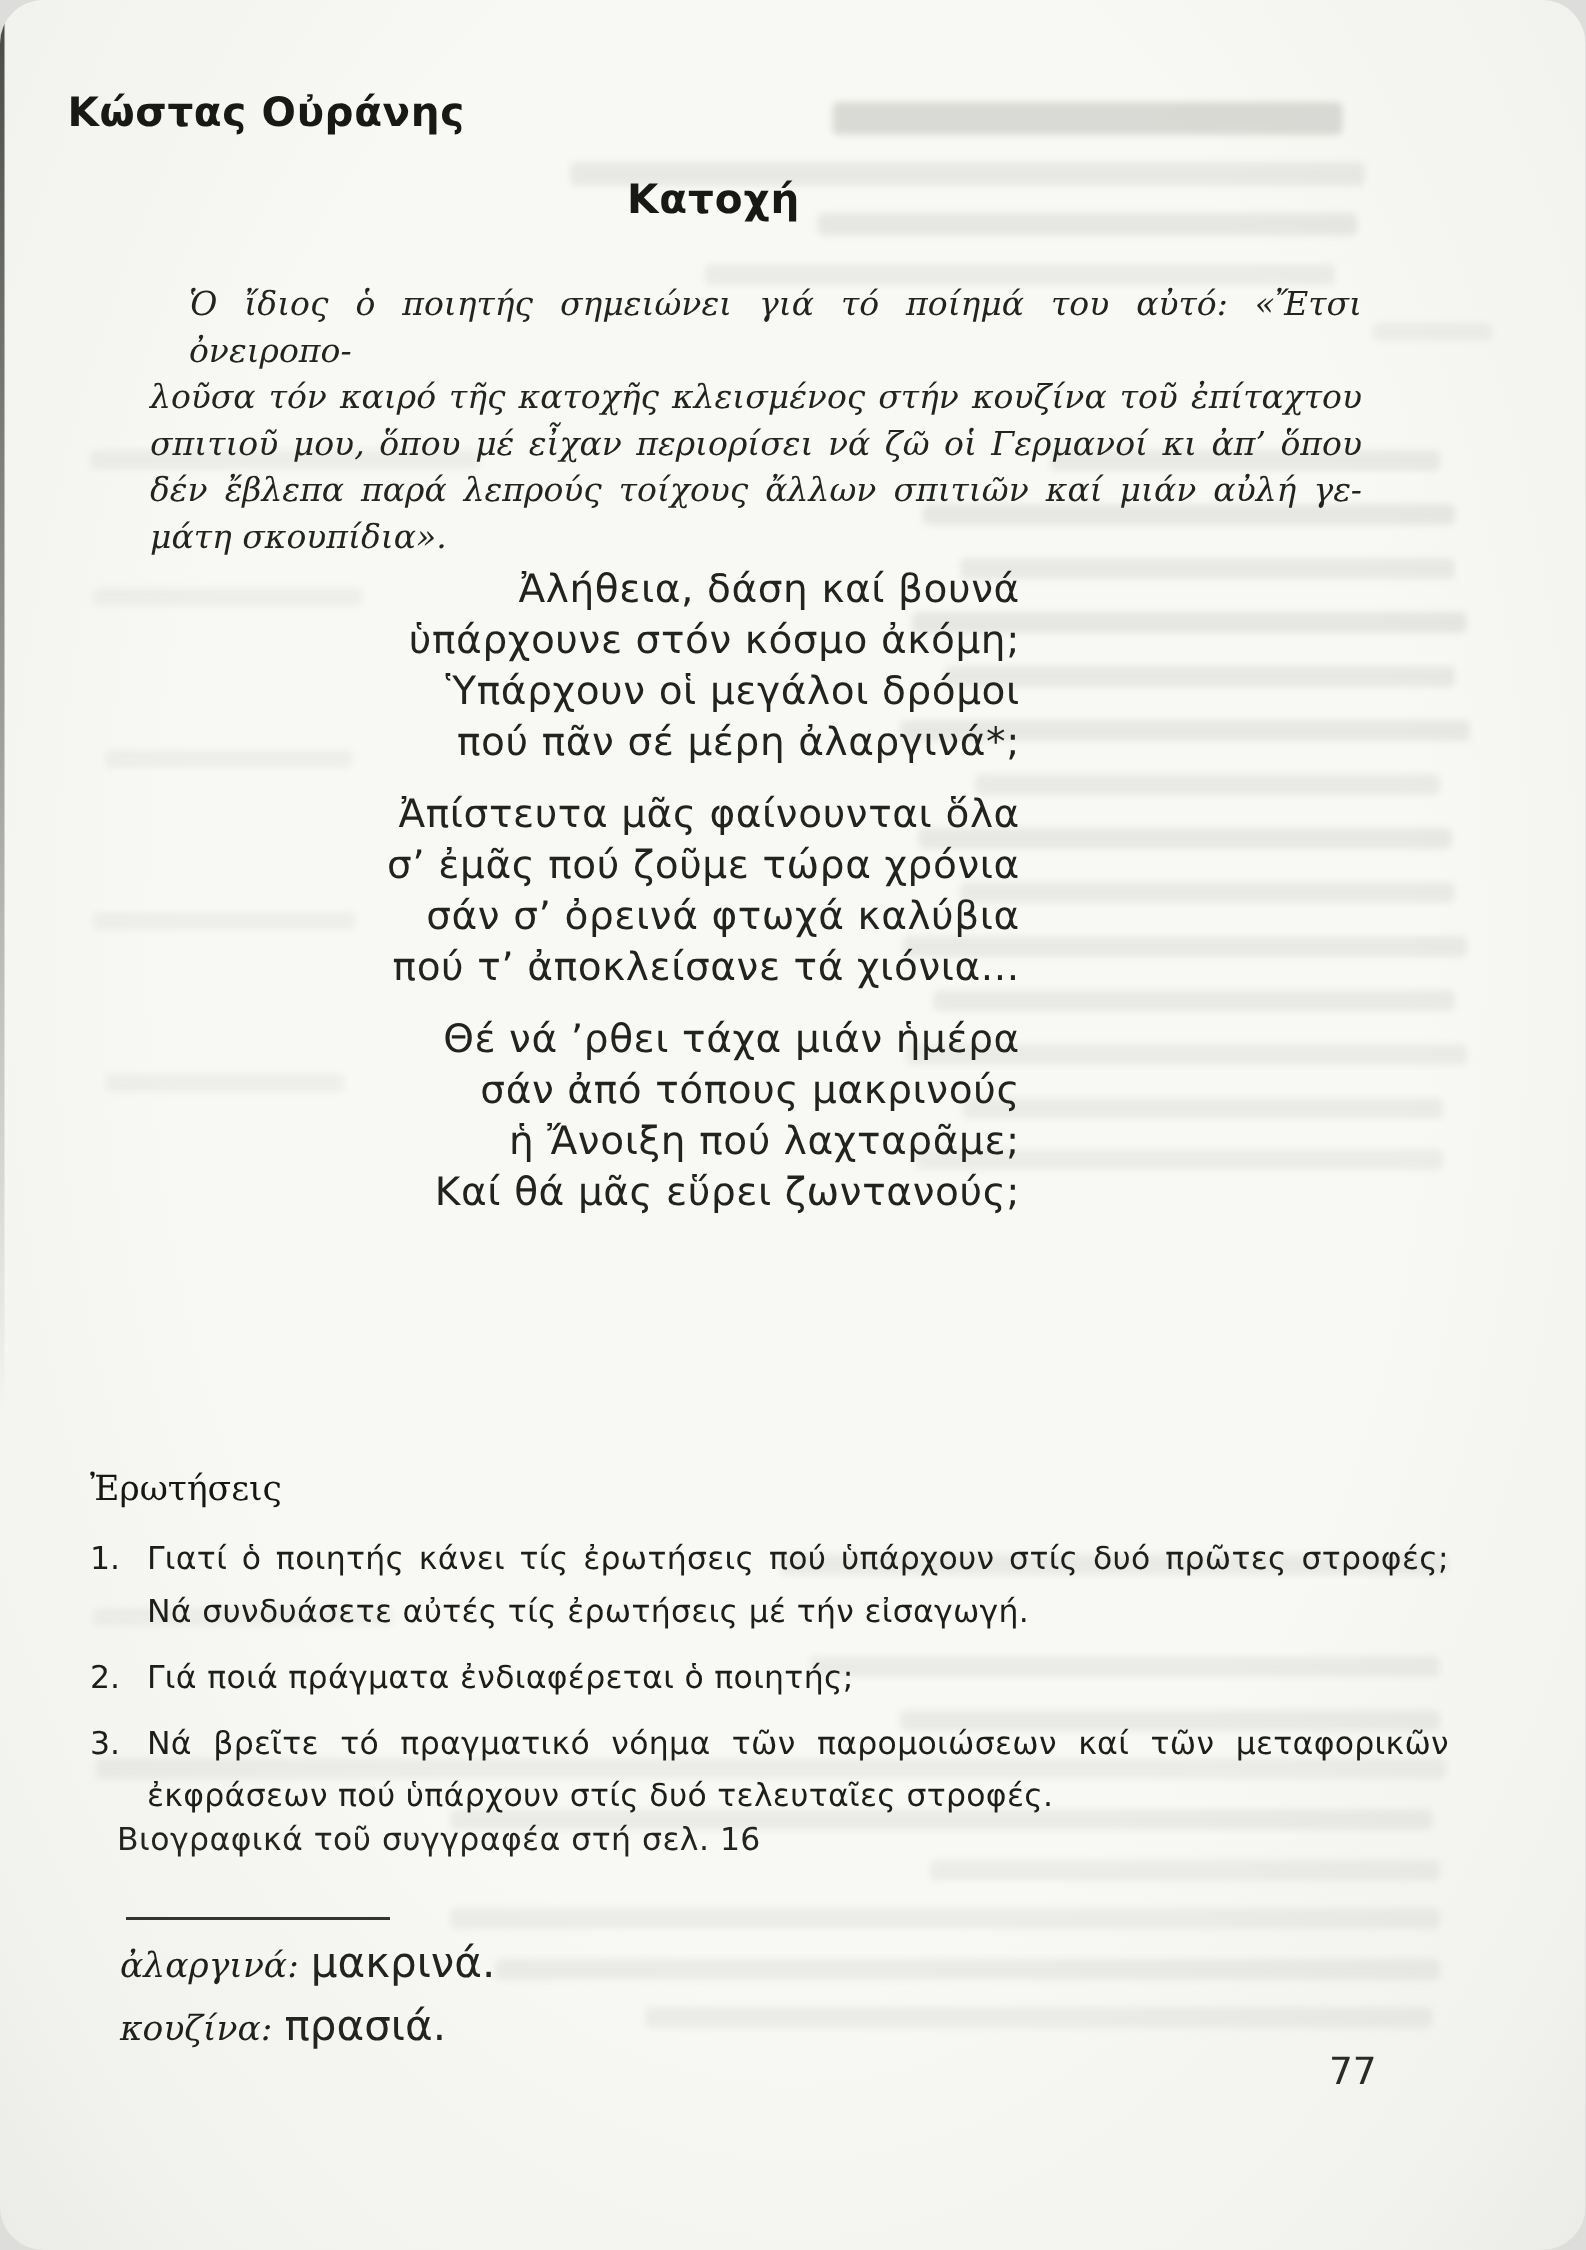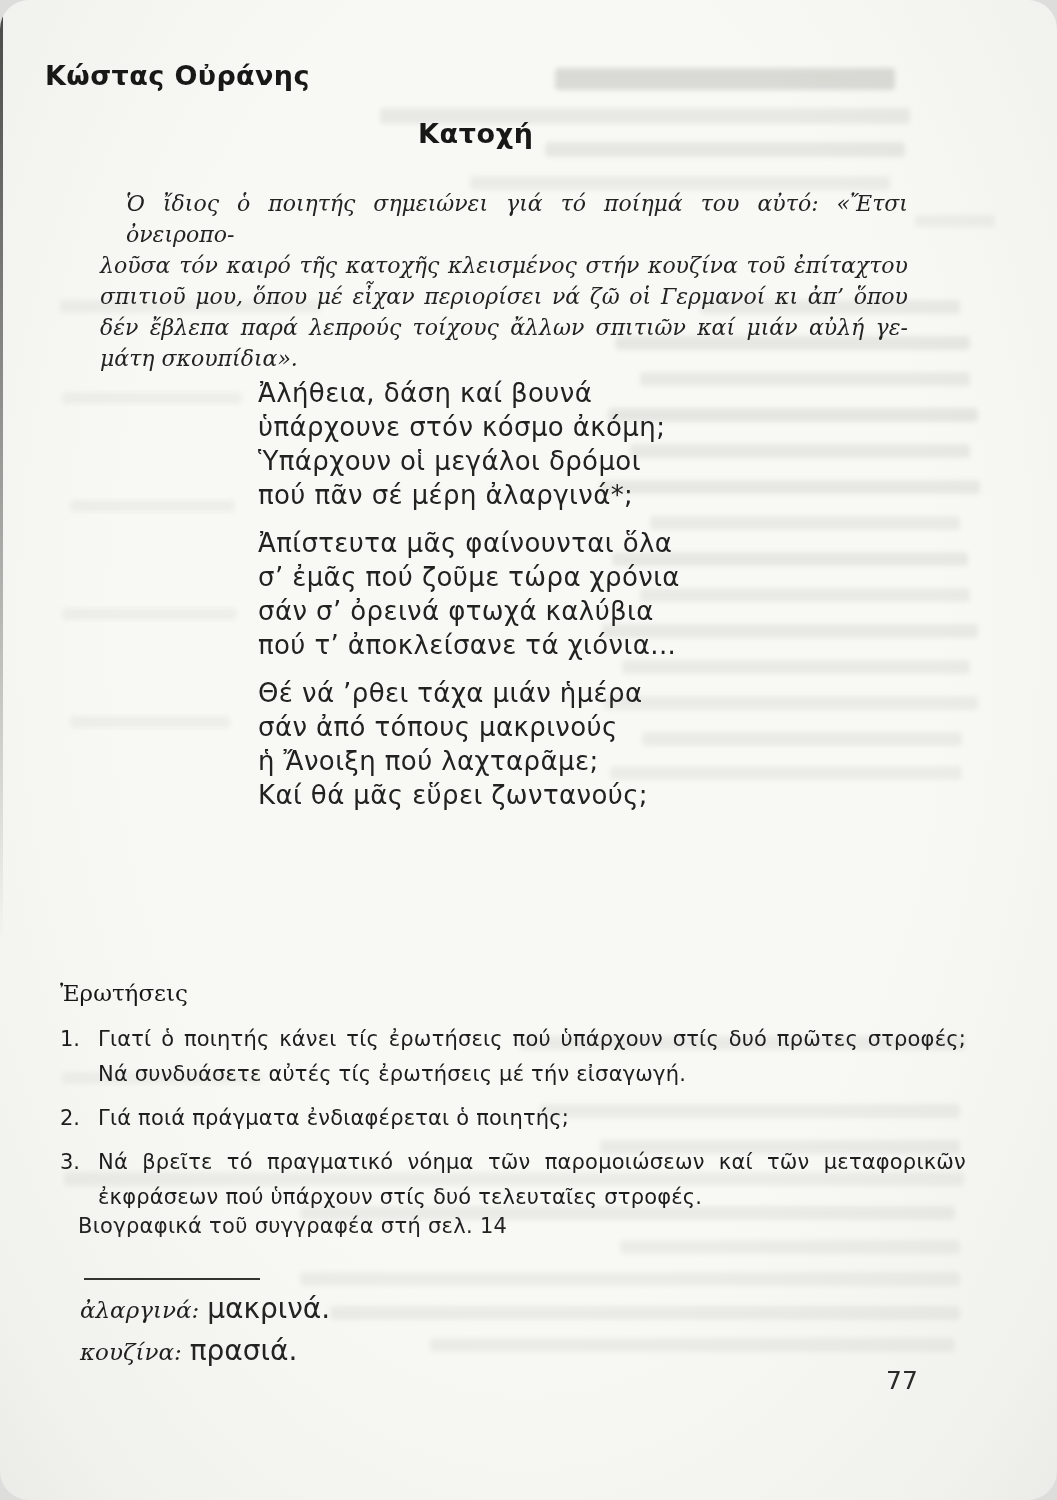--- a/index.html
+++ b/index.html
@@ -32,21 +32,21 @@
   .intro {
     position:absolute; left:100px; top:188px; width:808px;
     font-family:"DejaVu Serif", serif; font-style:italic;
     font-size:22px; line-height:31px; color:#232321;
   }
   .intro-line { text-align:justify; text-align-last:justify; white-space:normal; }
   .intro-line.first { padding-left:26px; }
   .intro-line.last { text-align-last:left; }
   .poem {
     position:absolute; left:258px; top:376px;
-    font-size:26px; line-height:34px; letter-spacing:.4px; color:#222220;
+    font-size:26px; line-height:34px; letter-spacing:.4px; color:#222220;text-align:right;
   }
   .stanza { margin-bottom:14px; }
   .questions {
     position:absolute; left:60px; top:980px; width:906px;
   }
   .q-heading {
     font-family:"DejaVu Serif", serif; font-weight:normal;
     font-size:23px; color:#161614; margin-bottom:16px;
   }
   .question { display:flex; margin-bottom:9px; }
@@ -156,21 +156,21 @@
     <div class="question">
       <span class="q-num">2.</span>
       <span class="q-text">Γιά ποιά πράγματα ἐνδιαφέρεται ὁ ποιητής;</span>
     </div>
     <div class="question">
       <span class="q-num">3.</span>
       <span class="q-text">Νά βρεῖτε τό πραγματικό νόημα τῶν παρομοιώσεων καί τῶν μεταφορικῶν ἐκφράσεων πού ὑπάρχουν στίς δυό τελευταῖες στροφές.</span>
     </div>
   </div>
 
-  <div class="bio">Βιογραφικά τοῦ συγγραφέα στή σελ. 14</div>
+  <div class="bio">Βιογραφικά τοῦ συγγραφέα στή σελ. 16</div>
 
   <div class="footnote-rule"></div>
 
   <div class="glossary">
     <div class="gloss-row">
       <span class="gloss-term">ἀλαργινά:</span><span class="gloss-def">μακρινά.</span>
     </div>
     <div class="gloss-row">
       <span class="gloss-term">κουζίνα:</span><span class="gloss-def">πρασιά.</span>
     </div>

